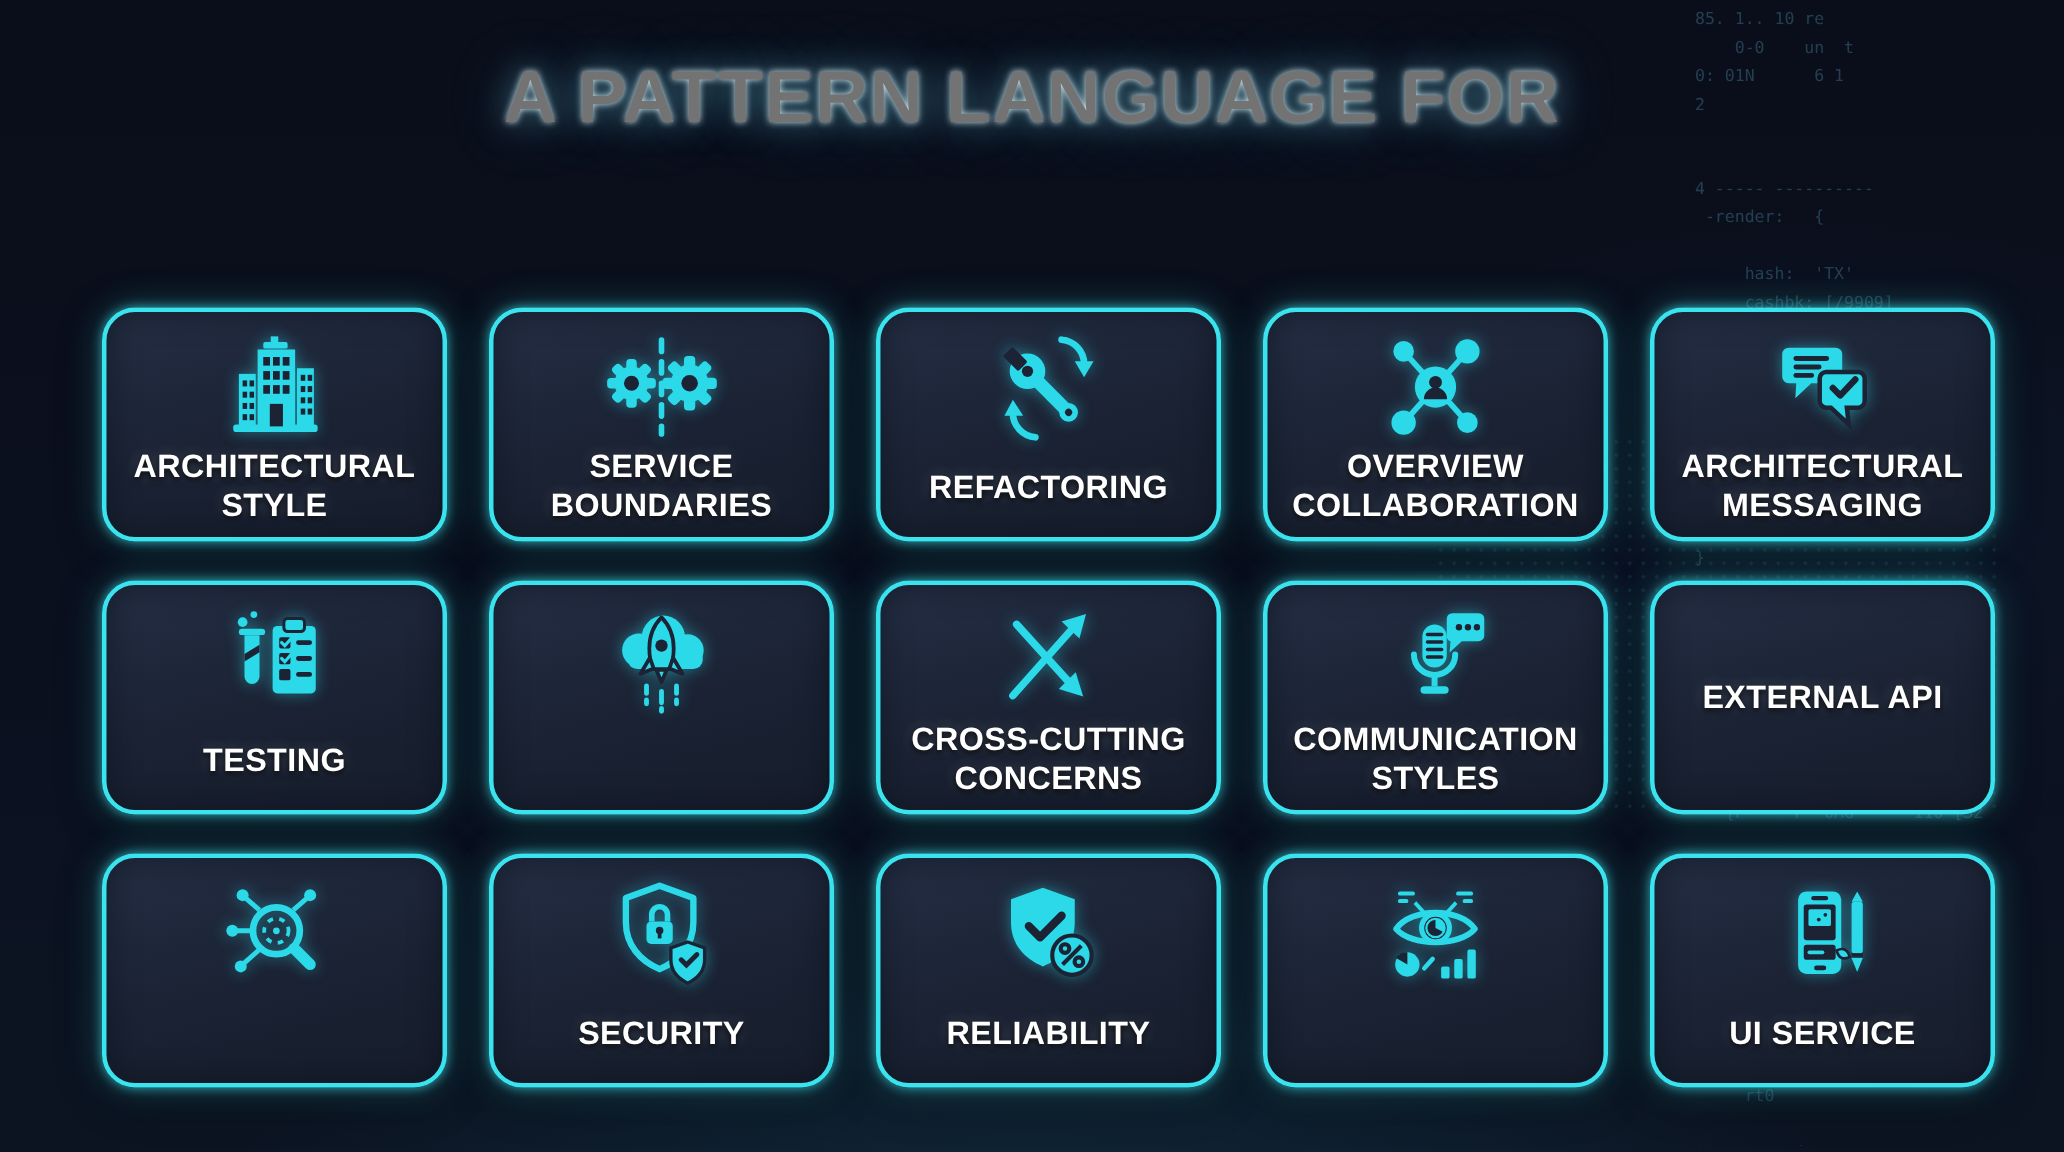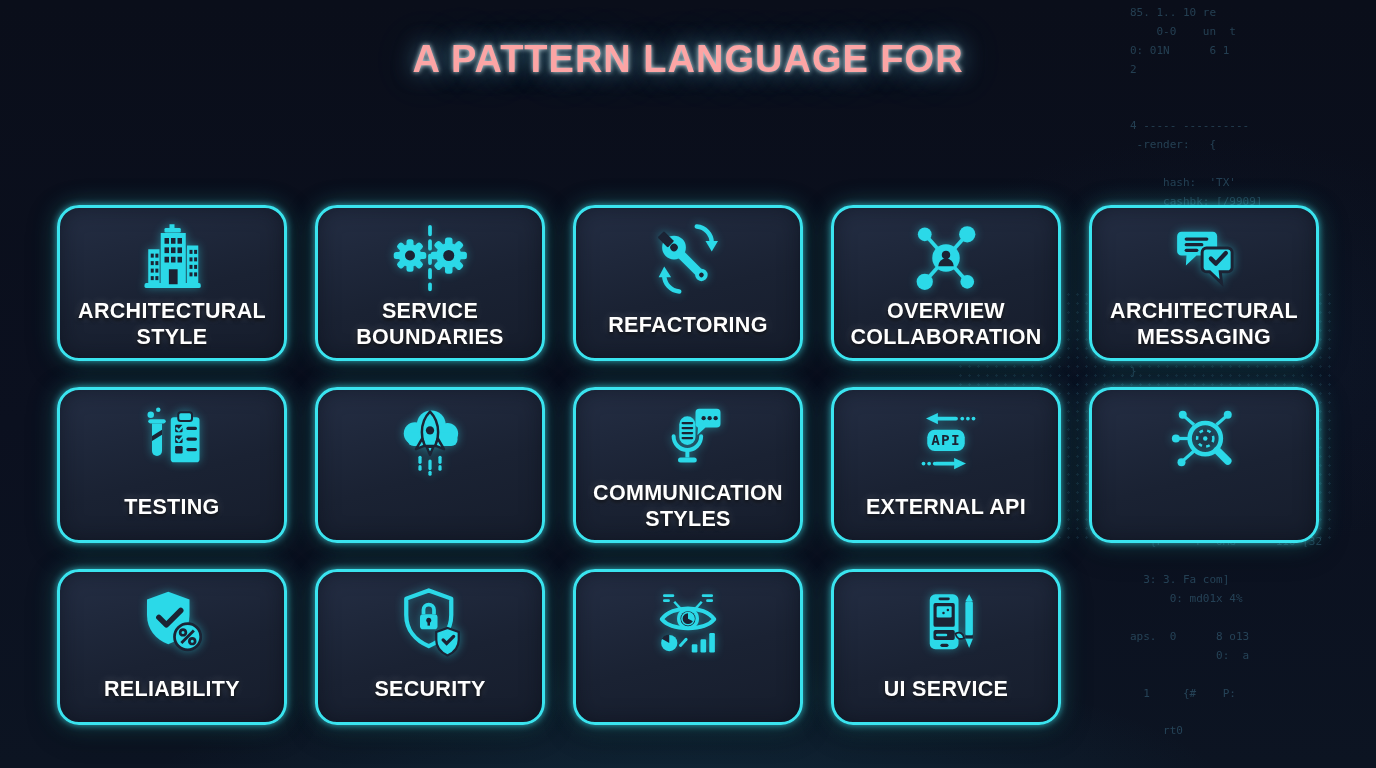--- a/index.html
+++ b/index.html
@@ -22,26 +22,26 @@
     font-size:11px; line-height:1.72; color:rgba(96,175,210,.30);
     filter:blur(.35px); white-space:pre;
   }
   .bg-dots {
     position:absolute; right:40px; top:290px; width:380px; height:250px;
     background-image:radial-gradient(rgba(80,170,205,.13) 1px, transparent 1.3px);
     background-size:9px 9px;
   }
   .title {
     position:absolute; top:38px; left:0; width:100%;
-    text-align:center; color:#fca5a5; font-weight:800;
-    font-size:38px; line-height:1.14; letter-spacing:1px;
+    text-align:center; color:#737373; font-weight:800;
+    font-size:49px; line-height:1.14; letter-spacing:1px;
     text-shadow:0 0 5px rgba(225,250,255,.9), 0 0 22px rgba(130,225,250,.5), 0 0 46px rgba(90,200,240,.3);
   }
   .grid {
-    position:absolute; left:57px; top:205px;
+    position:absolute; left:68px; top:205px;
     display:grid; grid-template-columns:repeat(5,230px); grid-auto-rows:156px;
     column-gap:28px; row-gap:26px;
   }
   .card {
     border-radius:22px;
     border:3.5px solid #3ae4ef;
     background:linear-gradient(165deg,#242e44 0%,#1a2233 55%,#161d2c 100%);
     box-shadow:0 0 7px rgba(62,229,240,.65), 0 0 24px rgba(62,229,240,.28),
                0 6px 30px rgba(0,0,0,.45), inset 0 0 20px rgba(8,12,22,.5);
     display:flex; flex-direction:column; align-items:center;
@@ -294,20 +294,35 @@
             <line x1="32" y1="57" x2="32" y2="58.5"></line>
       <line x1="40" y1="45" x2="40" y2="49"></line>
             <line x1="40" y1="52.5" x2="40" y2="54.5"></line>
     </g>
   </svg>
       </div>
   </div>
     <div class="card">
     <div class="icon-box">
         <svg viewBox="0 0 64 64">
+    <g stroke="#2bd9e8" stroke-width="4" stroke-linecap="round">
+      <line x1="13" y1="51" x2="45" y2="15"></line>
+      <line x1="15" y1="13" x2="44" y2="45"></line>
+    </g>
+    <g fill="#2bd9e8">
+      <polygon points="52,7.5 39,11.5 48.5,20.5"></polygon>
+      <polygon points="50.5,51.5 46.5,38.5 37.5,47.5"></polygon>
+    </g>
+  </svg>
+      </div>
+    <div class="card-label">CROSS-CUTTING CONCERNS</div>
+  </div>
+    <div class="card">
+    <div class="icon-box">
+        <svg viewBox="0 0 64 64">
     <path d="M41 7 h14 a3 3 0 0 1 3 3 v9 a3 3 0 0 1 -3 3 h-9 l-6.5 6 l0.5 -6 a3 3 0 0 1 -2 -3 v-9 a3 3 0 0 1 3 -3 z" fill="#2bd9e8"></path>
     <g fill="#1b2334">
       <circle cx="44.5" cy="14.5" r="1.7"></circle>
             <circle cx="49.3" cy="14.5" r="1.7"></circle>
             <circle cx="54.1" cy="14.5" r="1.7"></circle>
     </g>
     <rect x="25" y="13" width="13" height="23" rx="6.5" fill="#2bd9e8"></rect>
     <g fill="#1b2334">
       <rect x="26.8" y="17.5" width="9.4" height="1.8" rx="0.9"></rect>
       <rect x="26.8" y="21.5" width="9.4" height="1.8" rx="0.9"></rect>
@@ -315,40 +330,20 @@
       <rect x="26.8" y="29.5" width="9.4" height="1.8" rx="0.9"></rect>
     </g>
     <path d="M20.5 29 a11 11 0 0 0 22 0" stroke="#2bd9e8" stroke-width="3.2" fill="none" stroke-linecap="round"></path>
     <line x1="31.5" y1="40" x2="31.5" y2="46" stroke="#2bd9e8" stroke-width="3.2"></line>
     <rect x="24" y="46" width="15" height="4" rx="2" fill="#2bd9e8"></rect>
   </svg>
       </div>
     <div class="card-label">COMMUNICATION STYLES</div>
   </div>
     <div class="card">
-    <div class="icon-box">
-        <svg viewBox="0 0 64 64">
-    <g stroke="#2bd9e8" stroke-width="3" stroke-linecap="round">
-      <line x1="25" y1="14" x2="40" y2="14"></line>
-      <line x1="24" y1="50" x2="38" y2="50"></line>
-    </g>
-    <g fill="#2bd9e8">
-      <polygon points="16,14 25.5,9.5 25.5,18.5"></polygon>
-      <polygon points="48,50 38.5,45.5 38.5,54.5"></polygon>
-      <circle cx="45" cy="14" r="1.5"></circle>
-            <circle cx="49.5" cy="14" r="1.5"></circle>
-            <circle cx="54" cy="14" r="1.5"></circle>
-      <circle cx="14" cy="50" r="1.5"></circle>
-            <circle cx="18.5" cy="50" r="1.5"></circle>
-            <circle cx="23" cy="50" r="1.5"></circle>
-      <rect x="17" y="23" width="30" height="17" rx="6"></rect>
-    </g>
-    <text x="32" y="35.5" fill="#1b2334" font-size="11.5" font-weight="bold" text-anchor="middle" font-family="DejaVu Sans Mono, monospace" letter-spacing="1">API</text>
-  </svg>
-      </div>
     <div class="card-label">EXTERNAL API</div>
   </div>
     <div class="card">
     <div class="icon-box">
         <svg viewBox="0 0 64 64">
     <g stroke="#2bd9e8" stroke-width="2.6" fill="none">
       <path d="M24 19 l-7.5 -6.5"></path>
             <path d="M20.5 30 h-9.5"></path>
             <path d="M24 40 l-8.5 7.5"></path>
             <path d="M42 19 l7.5 -6.5"></path>
@@ -358,49 +353,49 @@
             <circle cx="9.5" cy="30" r="3.2"></circle>
       <circle cx="14" cy="49" r="3.2"></circle>
             <circle cx="51" cy="11" r="3.2"></circle>
     </g>
     <circle cx="33" cy="30" r="12.5" stroke="#2bd9e8" stroke-width="3.6" fill="none"></circle>
     <circle cx="33" cy="30" r="6.5" stroke="#2bd9e8" stroke-width="2" fill="none" stroke-dasharray="3 3.4"></circle>
     <circle cx="33" cy="30" r="1.8" fill="#2bd9e8"></circle>
     <line x1="42.5" y1="39.5" x2="51" y2="48" stroke="#2bd9e8" stroke-width="6" stroke-linecap="round"></line>
   </svg>
       </div>
+  </div>
+    <div class="card">
+    <div class="icon-box">
+        <svg viewBox="0 0 64 64">
+    <path d="M31 6 l18 6.5 v13 c0 12 -7.5 20.5 -18 25 -10.5 -4.5 -18 -13 -18 -25 v-13 z" stroke="#2bd9e8" stroke-width="3.4" fill="none" stroke-linejoin="round"></path>
+    <path d="M26.8 25 v-3.6 a4.2 4.2 0 0 1 8.4 0 v3.6" stroke="#2bd9e8" stroke-width="3" fill="none"></path>
+    <rect x="24" y="25" width="14" height="12" rx="2.5" fill="#2bd9e8"></rect>
+    <circle cx="31" cy="29.8" r="2" fill="#1b2334"></circle>
+          <rect x="30" y="30.5" width="2" height="3.6" fill="#1b2334"></rect>
+    <path d="M46 36 l9 3.2 v6.3 c0 6 -3.8 10 -9 12.5 -5.2 -2.5 -9 -6.5 -9 -12.5 v-6.3 z" fill="#2bd9e8" stroke="#1b2334" stroke-width="1.8"></path>
+    <path d="M42.5 45.5 l2.8 2.8 l5.6 -5.6" stroke="#1b2334" stroke-width="2.6" fill="none" stroke-linecap="round"></path>
+  </svg>
+      </div>
+    <div class="card-label">SECURITY</div>
   </div>
     <div class="card">
     <div class="icon-box">
         <svg viewBox="0 0 64 64">
     <path d="M29 7 l17 6.2 v12.3 c0 11.5 -7 19.5 -17 23.5 -10 -4 -17 -12 -17 -23.5 v-12.3 z" fill="#2bd9e8"></path>
     <path d="M21.5 27.5 l6 6 l11.5 -11.5" stroke="#1b2334" stroke-width="4.4" fill="none" stroke-linecap="round" stroke-linejoin="round"></path>
     <circle cx="44.5" cy="43" r="10.5" fill="#2bd9e8" stroke="#1b2334" stroke-width="2.2"></circle>
     <g stroke="#1b2334" stroke-width="2.2" fill="none">
       <line x1="39.5" y1="48" x2="49.5" y2="38"></line>
       <circle cx="40.8" cy="39.5" r="2.3"></circle>
       <circle cx="48.2" cy="46.5" r="2.3"></circle>
     </g>
   </svg>
       </div>
     <div class="card-label">RELIABILITY</div>
-  </div>
-    <div class="card">
-    <div class="icon-box">
-        <svg viewBox="0 0 64 64">
-    <path d="M31 6 l18 6.5 v13 c0 12 -7.5 20.5 -18 25 -10.5 -4.5 -18 -13 -18 -25 v-13 z" stroke="#2bd9e8" stroke-width="3.4" fill="none" stroke-linejoin="round"></path>
-    <path d="M26.8 25 v-3.6 a4.2 4.2 0 0 1 8.4 0 v3.6" stroke="#2bd9e8" stroke-width="3" fill="none"></path>
-    <rect x="24" y="25" width="14" height="12" rx="2.5" fill="#2bd9e8"></rect>
-    <circle cx="31" cy="29.8" r="2" fill="#1b2334"></circle>
-          <rect x="30" y="30.5" width="2" height="3.6" fill="#1b2334"></rect>
-    <path d="M46 36 l9 3.2 v6.3 c0 6 -3.8 10 -9 12.5 -5.2 -2.5 -9 -6.5 -9 -12.5 v-6.3 z" fill="#2bd9e8" stroke="#1b2334" stroke-width="1.8"></path>
-    <path d="M42.5 45.5 l2.8 2.8 l5.6 -5.6" stroke="#1b2334" stroke-width="2.6" fill="none" stroke-linecap="round"></path>
-  </svg>
-      </div>
-    <div class="card-label">SECURITY</div>
   </div>
     <div class="card">
     <div class="icon-box">
         <svg viewBox="0 0 64 64">
     <g fill="#2bd9e8">
       <rect x="12" y="9" width="9" height="2.2" rx="1"></rect>
             <rect x="12" y="13" width="5.5" height="2.2" rx="1"></rect>
       <rect x="43" y="9" width="9" height="2.2" rx="1"></rect>
             <rect x="46.5" y="13" width="5.5" height="2.2" rx="1"></rect>
     </g>

